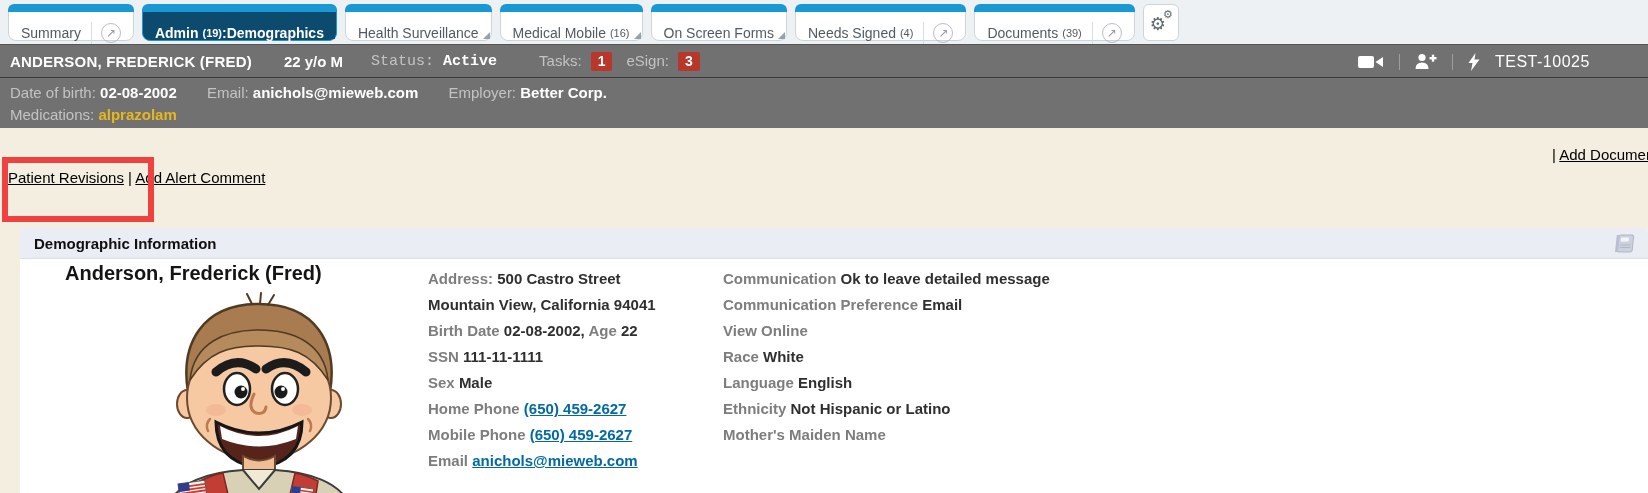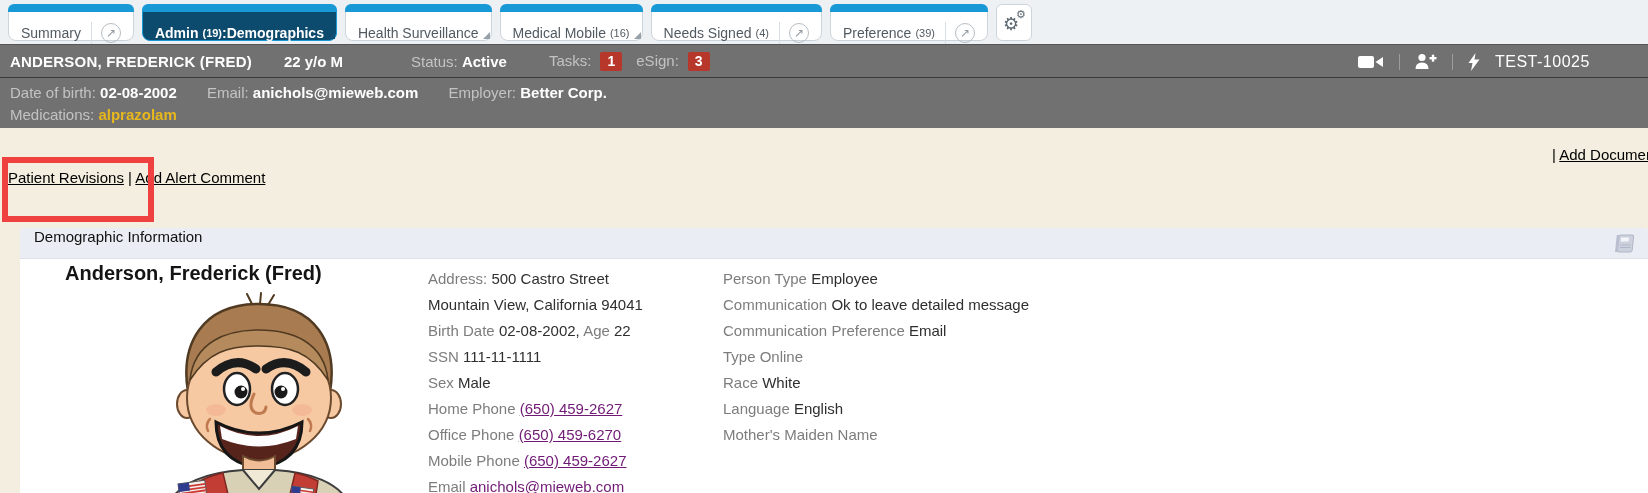--- a/index.html
+++ b/index.html
@@ -37,21 +37,21 @@
   .gearbtn .g2 { position:absolute; top:4px; right:5px; font-size:11px; line-height:11px; }
 
   
   .bar1 { position:absolute; left:0; top:44px; width:1648px; height:33px;
     background:#717171; border-top:1px solid #555; color:#fff; font-size:15px;
     display:flex; align-items:center; padding:0 10px; }
   .pname { font-weight:bold; letter-spacing:.2px; }
   .agesex { font-weight:bold; margin-left:32px; }
   .lblgray { color:#c3c3c3; }
   .wv { color:#fff; font-weight:bold; }
-  .stat { margin-left:68px; }
+  .stat { margin-left:28px;font-family:Liberation Mono, monospace; }
   .tasks { margin-left:42px; }
   .esign { margin-left:14px; }
   .badge { display:inline-block; background:#b7372a; color:#fff; font-weight:bold;
     font-size:14px; padding:1px 7px 2px; margin-left:9px; border-radius:2px; }
   .bar1r { position:absolute; left:1358px; top:0; height:33px; display:flex;
     align-items:center; gap:15px; white-space:nowrap; }
   .vdiv { width:1px; height:16px; background:#9d9d9d; }
   .chartid { font-size:16px; letter-spacing:.5px; }
   .icon-svg { display:block; }
 
@@ -69,36 +69,36 @@
   .patlinks a, .adddoc a { color:#000; text-decoration:underline; cursor:pointer; }
   .adddoc { position:absolute; left:1552px; top:146px; font-size:15px; color:#000;
     white-space:nowrap; }
   .annotation { position:absolute; left:2px; top:157px; width:152px; height:65px;
     border:6px solid #ee4140; z-index:20; pointer-events:none; }
 
   
   .panel { position:absolute; left:20px; top:228px; width:1628px; height:265px;
     background:#fff; border-radius:4px 4px 0 0; }
   .panel-h { height:31px; background:#ebedf4; border-bottom:1px solid #dde0ea;
-    border-radius:4px 4px 0 0; display:flex; align-items:flex-start; padding:0 14px;
-    font-size:15px; font-weight:normal; color:#101010; position:relative; }
+    border-radius:4px 4px 0 0; display:flex; align-items:center; padding:0 14px;
+    font-size:15px; font-weight:bold; color:#101010; position:relative; }
   .bookbtn { position:absolute; right:12px; top:5px; cursor:pointer; }
 
   .dispname { position:absolute; left:45px; top:34px; font-size:20px;
     font-weight:bold; color:#141414; white-space:nowrap; }
   .avatar { position:absolute; left:120px; top:64px; }
 
   .colmid { position:absolute; left:408px; top:38px; width:300px; font-size:15px;
     color:#2f2f2f; }
   .colright { position:absolute; left:703px; top:38px; width:440px; font-size:15px;
     color:#2f2f2f; }
-  .drow { min-height:26px; line-height:26px; white-space:nowrap; }
+  .drow { min-height:26px; line-height:26px; white-space:nowrap;font-weight:bold; }
   .lbl { color:#7d7d7d; }
   .lbl:empty, .val:empty { display:none; }
-  .plink { color:#701a75; text-decoration:underline; cursor:pointer;margin-top:12px; }
+  .plink { color:#0369a1; text-decoration:underline; cursor:pointer;margin-top:12px; }
 </style>
 </head>
 <body>
 
 <div class="tabbar">
 
   <div class="tab">
     <span class="tpre">Summary</span>
     <span class="extbox">
         <span class="extcircle">↗</span>
@@ -116,31 +116,35 @@
     <span class="tpre">Health Surveillance</span>
     <span class="fold"></span>
   </div>
 
   <div class="tab">
     <span class="tpre">Medical Mobile</span>
       <span class="tcount">(16)</span>
     <span class="fold"></span>
   </div>
 
+  <div class="tab">
+    <span class="tpre">On Screen Forms</span>
+    <span class="fold"></span>
+  </div>
 
   <div class="tab">
     <span class="tpre">Needs Signed</span>
       <span class="tcount">(4)</span>
     <span class="extbox">
         <span class="extcircle">↗</span>
       </span>
   </div>
 
   <div class="tab">
-    <span class="tpre">Preference</span>
+    <span class="tpre">Documents</span>
       <span class="tcount">(39)</span>
     <span class="extbox">
         <span class="extcircle">↗</span>
       </span>
   </div>
 
   <div class="gearbtn">
     <span class="g1">⚙</span>
     <span class="g2">⚙</span>
   </div>
@@ -301,56 +305,52 @@
     </div>
     <div class="drow">
       <span class="lbl">Sex</span>
       <span class="val">Male</span>
     </div>
     <div class="drow">
       <span class="lbl">Home Phone</span>
       <a class="plink">(650) 459-2627</a>
     </div>
     <div class="drow">
-      <span class="lbl">Office Phone</span>
-      <a class="plink">(650) 459-6270</a>
-    </div>
-    <div class="drow">
       <span class="lbl">Mobile Phone</span>
       <a class="plink">(650) 459-2627</a>
     </div>
     <div class="drow">
       <span class="lbl">Email</span>
       <a class="plink">anichols@mieweb.com</a>
     </div>
   </div>
 
   <div class="colright">
     <div class="drow">
-      <span class="lbl">Person Type</span>
-      <span class="val">Employee</span>
-    </div>
-    <div class="drow">
       <span class="lbl">Communication</span>
       <span class="val">Ok to leave detailed message</span>
     </div>
     <div class="drow">
       <span class="lbl">Communication Preference</span>
       <span class="val">Email</span>
     </div>
     <div class="drow">
-      <span class="lbl">Type Online</span>
+      <span class="lbl">View Online</span>
       
     </div>
     <div class="drow">
       <span class="lbl">Race</span>
       <span class="val">White</span>
     </div>
     <div class="drow">
       <span class="lbl">Language</span>
       <span class="val">English</span>
     </div>
     <div class="drow">
+      <span class="lbl">Ethnicity</span>
+      <span class="val">Not Hispanic or Latino</span>
+    </div>
+    <div class="drow">
       <span class="lbl">Mother's Maiden Name</span>
       
     </div>
   </div>
 </div>
 
 </body></html>

